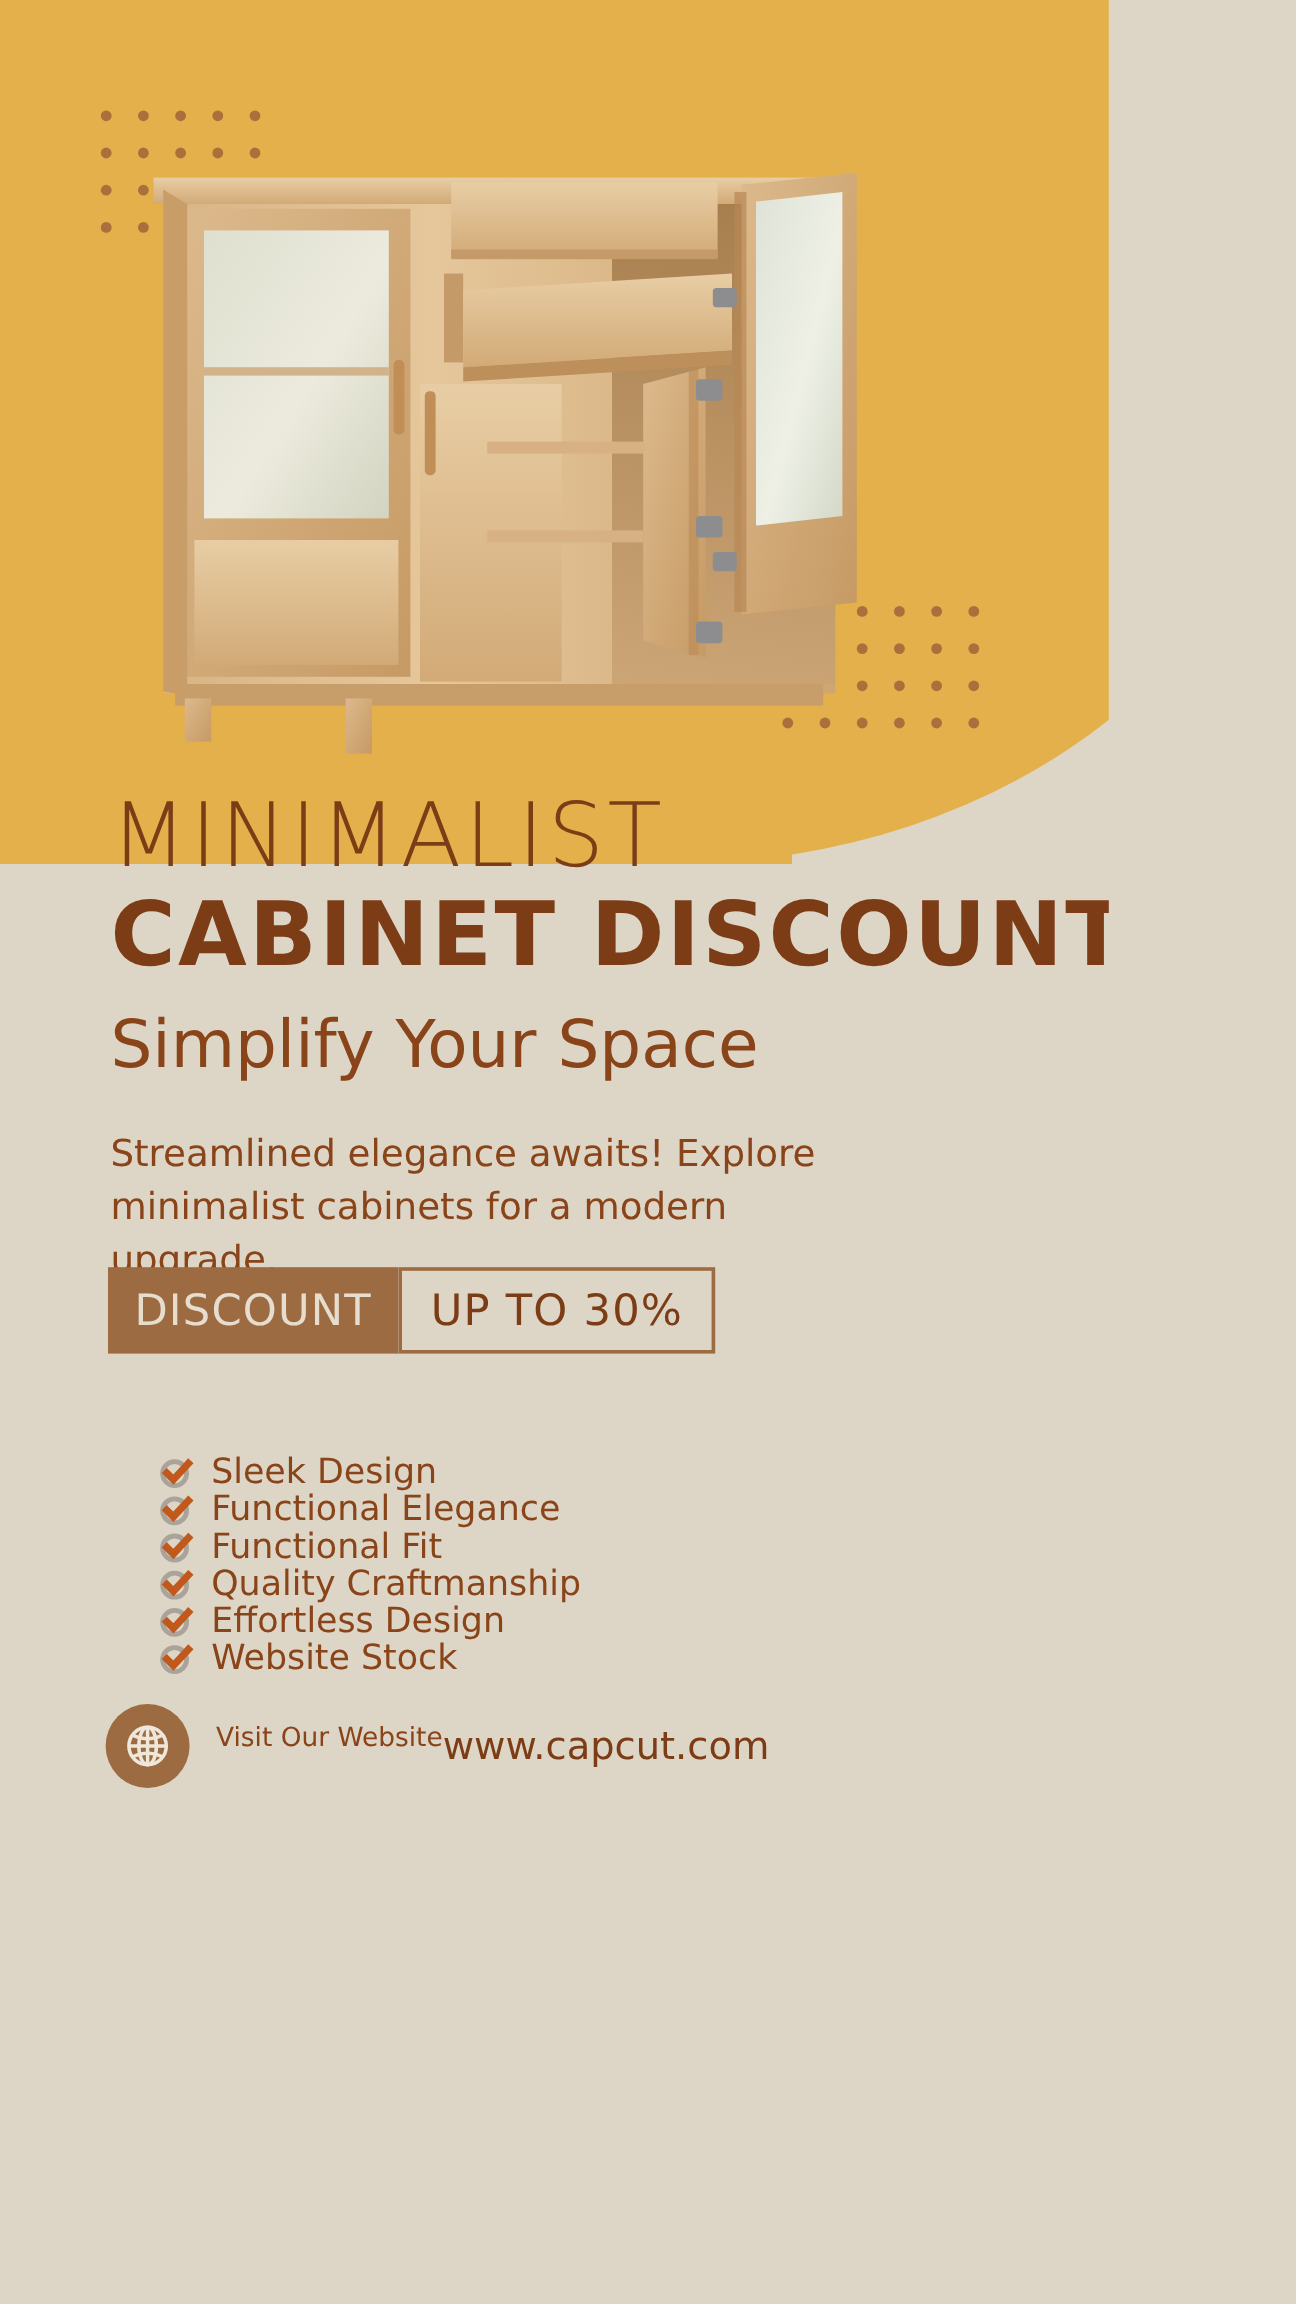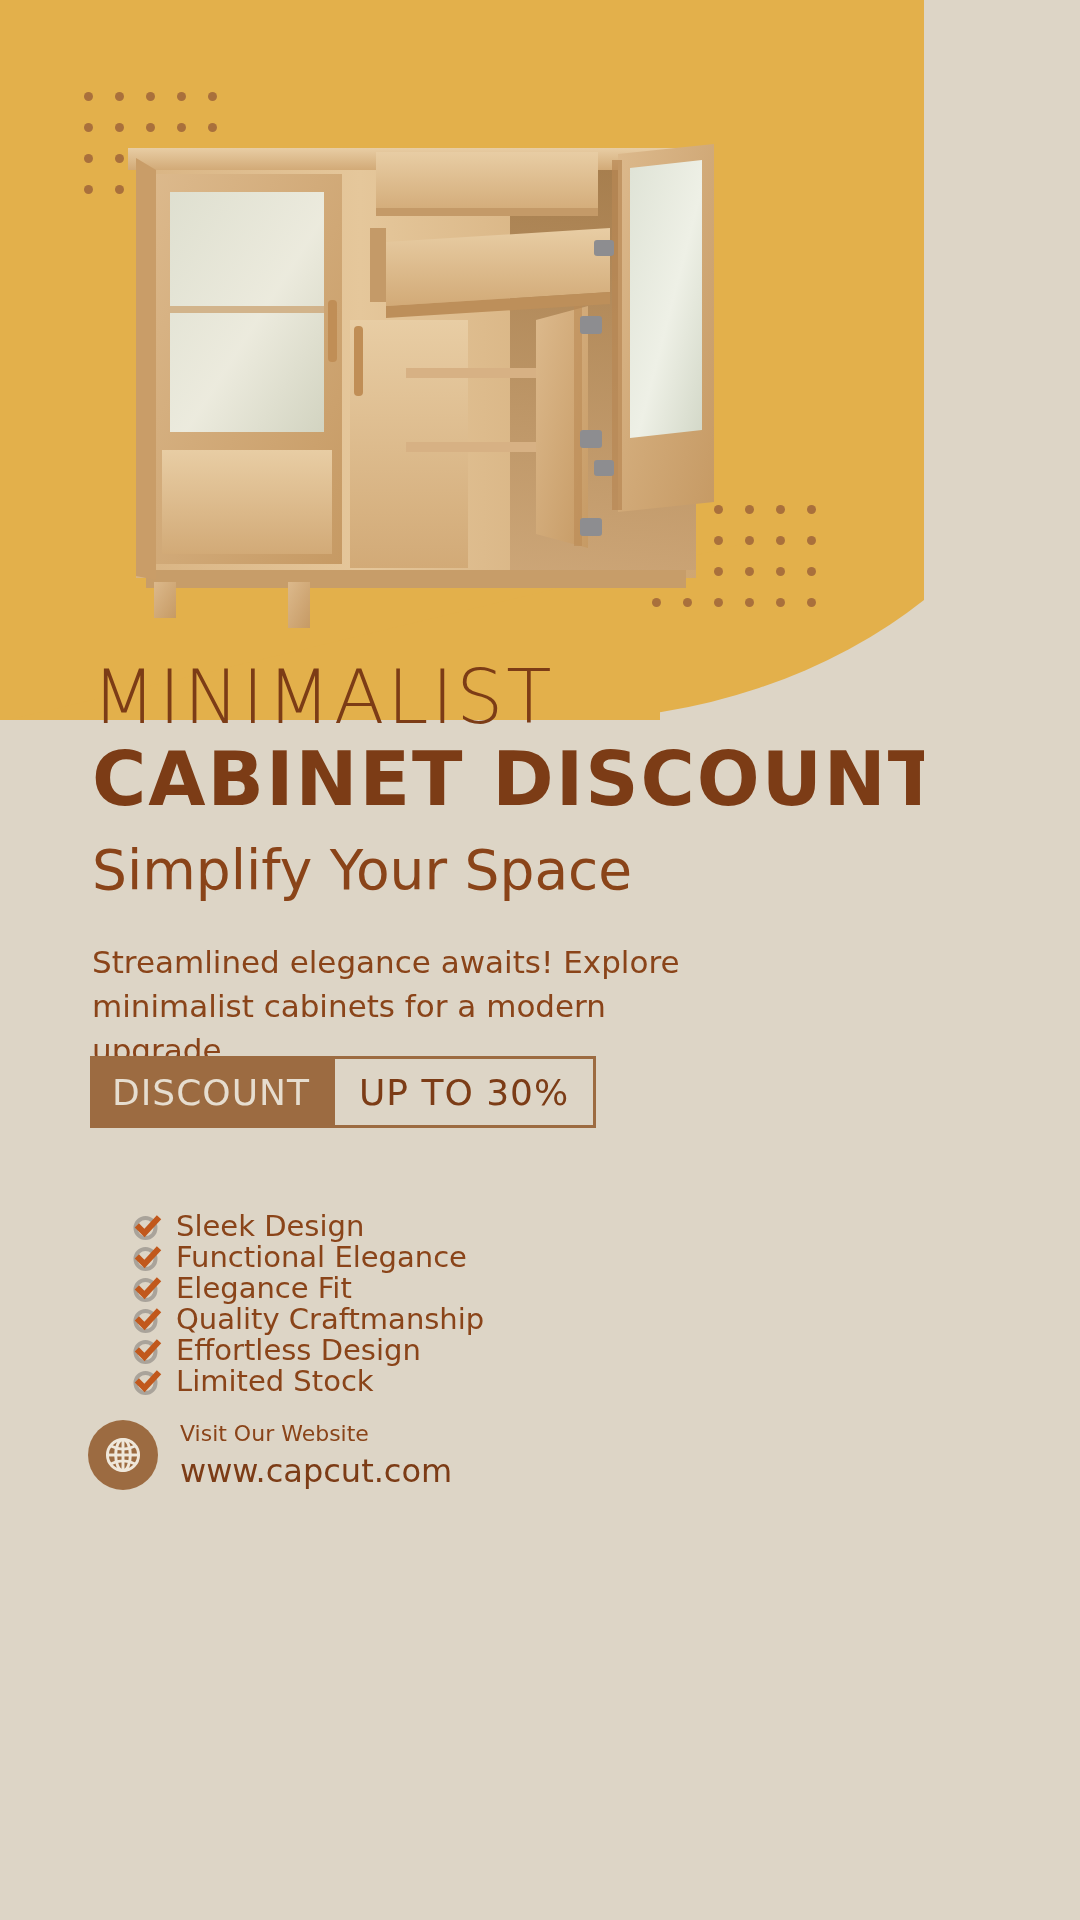--- a/index.html
+++ b/index.html
@@ -126,21 +126,21 @@
   }
   .foot-block{ position:absolute; display:flex; align-items:center; }
   .foot-web{ left:88px; top:10px; }
   .foot-phone{ left:530px; top:10px; }
   .circle-icon{
     width:70px; height:70px; border-radius:50%;
     background:#9c6b41;
     display:flex; align-items:center; justify-content:center;
     flex:0 0 70px;
   }
-  .foot-texts{ margin-left:22px; display:flex; flex-direction:column; justify-content:center; }
+  .foot-texts{ margin-left:22px; display:flex; flex-direction:row; justify-content:center;text-align:right; }
   .foot-small{ font-size:22px; color:#8a4419; font-weight:400; margin-bottom:6px; }
   .foot-big{ font-size:32px; color:#7c3c16; font-weight:400; }
 </style>
 </head>
 <body>
 
 <div class="poster">
 
   <div class="hero">
     <div class="hero-bg"></div>
@@ -306,21 +306,21 @@
         </span>
         <span class="feature-label">Functional Elegance</span>
       </li>
       <li class="feature">
         <span class="check-icon">
           <svg viewBox="0 0 30 30" width="30" height="30">
               <circle cx="13.5" cy="16" r="10" fill="none" stroke="#a9a39a" stroke-width="4"></circle>
               <path d="M7 15.5 L12.5 21 L25 7.5" fill="none" stroke="#c1581c" stroke-width="6" stroke-linecap="square"></path>
             </svg>
         </span>
-        <span class="feature-label">Elegance Fit</span>
+        <span class="feature-label">Functional Fit</span>
       </li>
       <li class="feature">
         <span class="check-icon">
           <svg viewBox="0 0 30 30" width="30" height="30">
               <circle cx="13.5" cy="16" r="10" fill="none" stroke="#a9a39a" stroke-width="4"></circle>
               <path d="M7 15.5 L12.5 21 L25 7.5" fill="none" stroke="#c1581c" stroke-width="6" stroke-linecap="square"></path>
             </svg>
         </span>
         <span class="feature-label">Quality Craftmanship</span>
       </li>
@@ -333,21 +333,21 @@
         </span>
         <span class="feature-label">Effortless Design</span>
       </li>
       <li class="feature">
         <span class="check-icon">
           <svg viewBox="0 0 30 30" width="30" height="30">
               <circle cx="13.5" cy="16" r="10" fill="none" stroke="#a9a39a" stroke-width="4"></circle>
               <path d="M7 15.5 L12.5 21 L25 7.5" fill="none" stroke="#c1581c" stroke-width="6" stroke-linecap="square"></path>
             </svg>
         </span>
-        <span class="feature-label">Limited Stock</span>
+        <span class="feature-label">Website Stock</span>
       </li>
     </ul>
 
     <div class="footer">
 
       <div class="foot-block foot-web">
         <span class="circle-icon">
           <svg viewBox="0 0 48 48" width="44" height="44">
             <circle cx="24" cy="24" r="17" fill="none" stroke="#efe7da" stroke-width="3.2"></circle>
             <ellipse cx="24" cy="24" rx="8" ry="17" fill="none" stroke="#efe7da" stroke-width="3.2"></ellipse>

